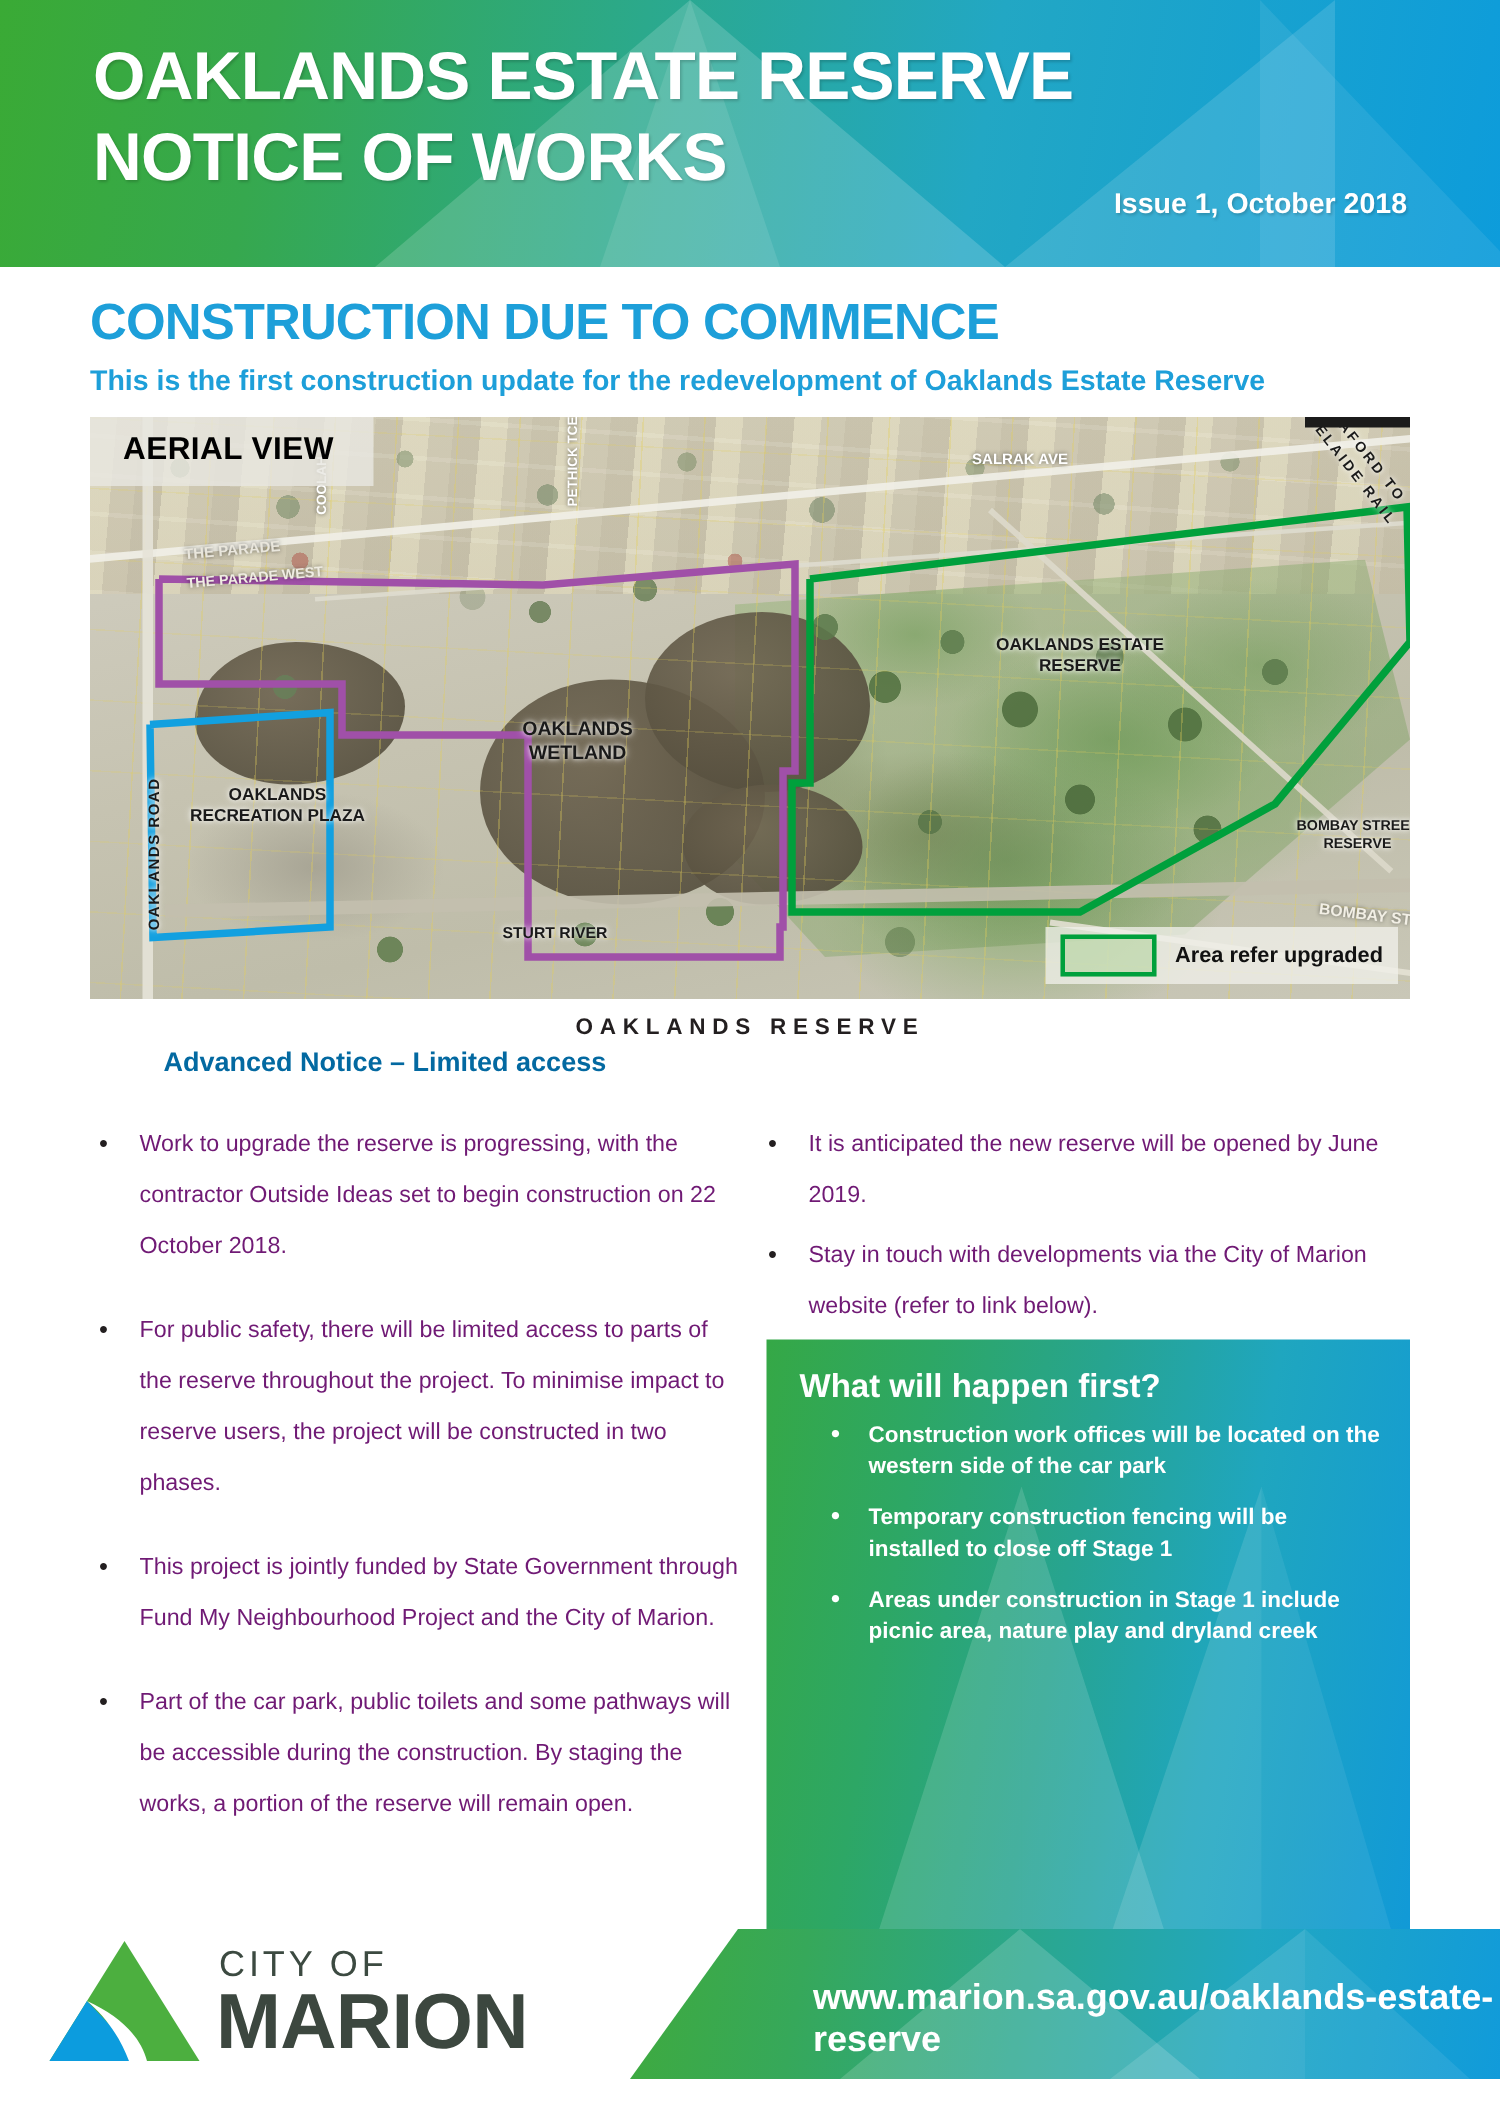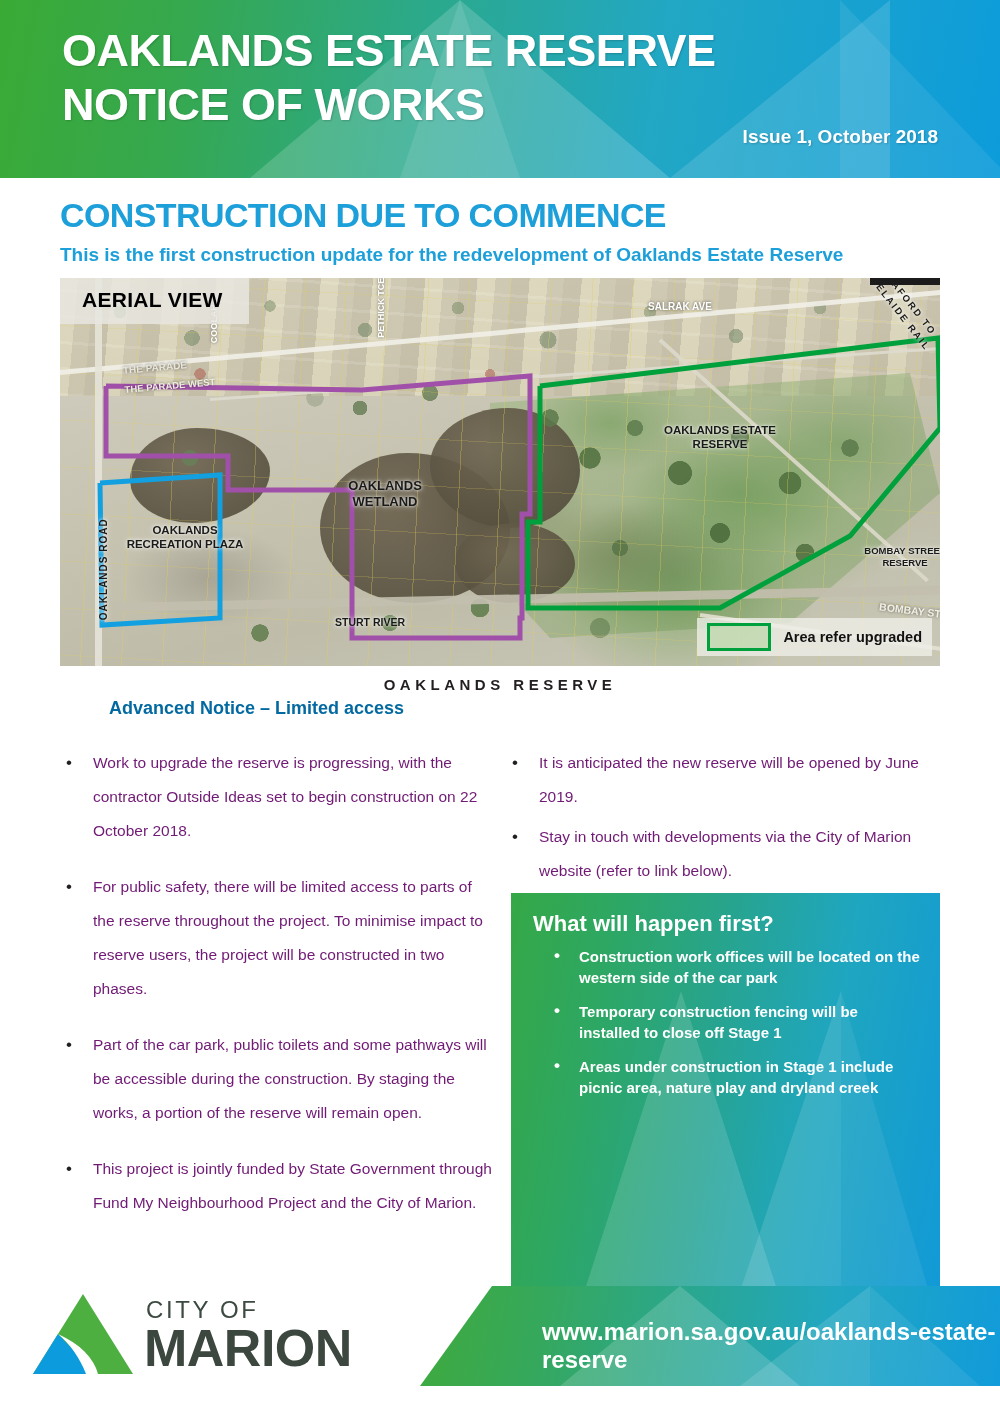--- a/index.html
+++ b/index.html
@@ -421,22 +421,22 @@
   </div>
 </div>
 <div class="map-caption">OAKLANDS RESERVE</div>
 
 <div class="section-title">Advanced Notice – Limited access</div>
 
 <div class="col-left">
   <ul class="bullets">
     <li>Work to upgrade the reserve is progressing, with the contractor Outside Ideas set to begin construction on 22 October 2018.</li>
     <li>For public safety, there will be limited access to parts of the reserve throughout the project. To minimise impact to reserve users, the project will be constructed in two phases.</li>
+    <li>This project is jointly funded by State Government through Fund My Neighbourhood Project and the City of Marion.</li>
     <li>Part of the car park, public toilets and some pathways will be accessible during the construction. By staging the works, a portion of the reserve will remain open.</li>
-    <li>This project is jointly funded by State Government through Fund My Neighbourhood Project and the City of Marion.</li>
   </ul>
 </div>
 
 <div class="col-right">
   <ul class="bullets">
     <li>It is anticipated the new reserve will be opened by June 2019.</li>
     <li>Stay in touch with developments via the City of Marion website (refer to link below).</li>
   </ul>
 </div>
 

